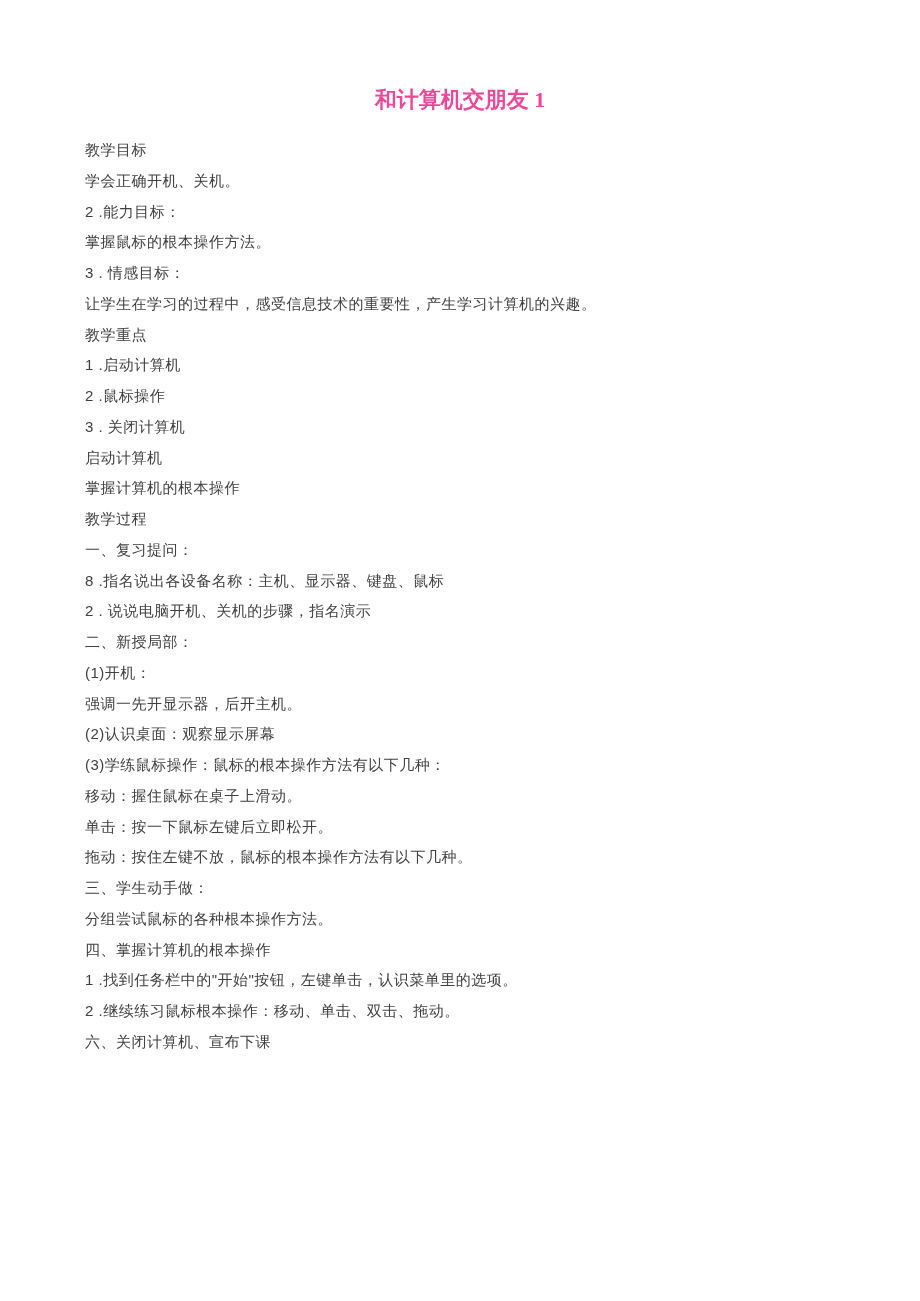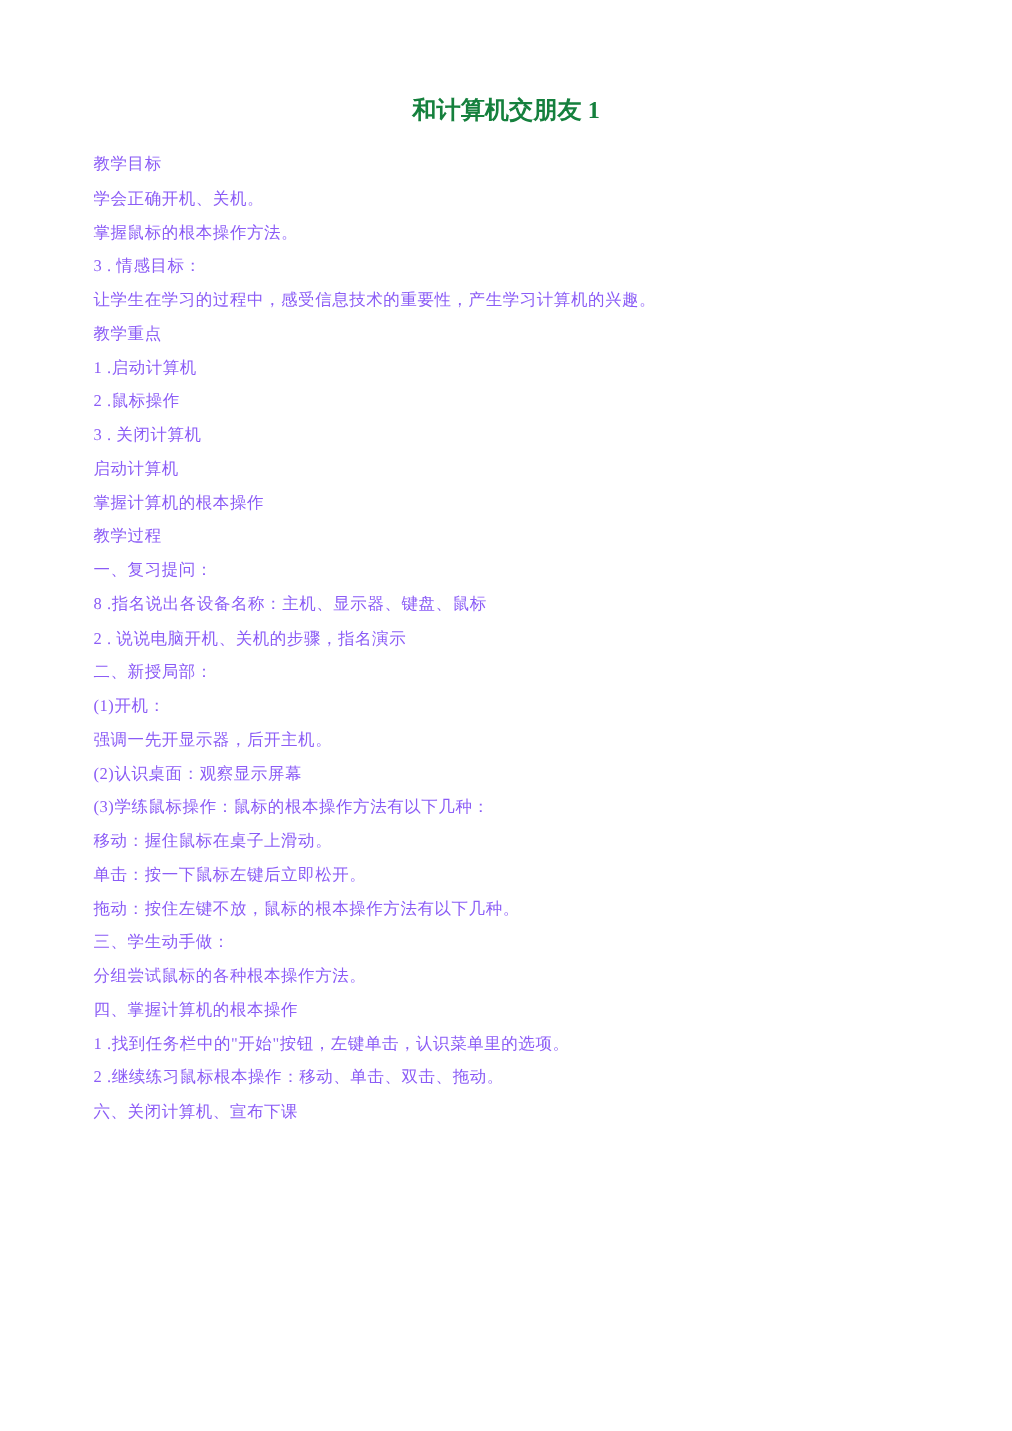--- a/index.html
+++ b/index.html
@@ -9,42 +9,43 @@
     }
     body {
       width: 920px;
       min-height: 1301px;
       background: #ffffff;
       font-family: "SimSun", "宋体", serif;
       padding: 85px 85px 0 85px;
     }
     .title {
       text-align: center;
-      color: #15803d;
+      color: #ec4899;
       font-size: 22px;
       font-weight: bold;
       margin-bottom: 20px;
       font-family: "SimSun", "宋体", serif;
     }
     .line {
       font-size: 15px;
-      color: #8b5cf6;
+      color: #404040;
       line-height: 2.05;
       letter-spacing: 0.5px;
-      font-family: Liberation Serif, serif;
+      font-family: Liberation Sans, sans-serif;
     }
   </style>
 </head>
 <body>
 
 <h1 class="title">和计算机交朋友 1</h1>
 
 <div>
   <div class="line">教学目标</div>
   <div class="line">学会正确开机、关机。</div>
+  <div class="line">2 .能力目标：</div>
   <div class="line">掌握鼠标的根本操作方法。</div>
   <div class="line">3 . 情感目标：</div>
   <div class="line">让学生在学习的过程中，感受信息技术的重要性，产生学习计算机的兴趣。</div>
   <div class="line">教学重点</div>
   <div class="line">1 .启动计算机</div>
   <div class="line">2 .鼠标操作</div>
   <div class="line">3 . 关闭计算机</div>
   <div class="line">启动计算机</div>
   <div class="line">掌握计算机的根本操作</div>
   <div class="line">教学过程</div>

